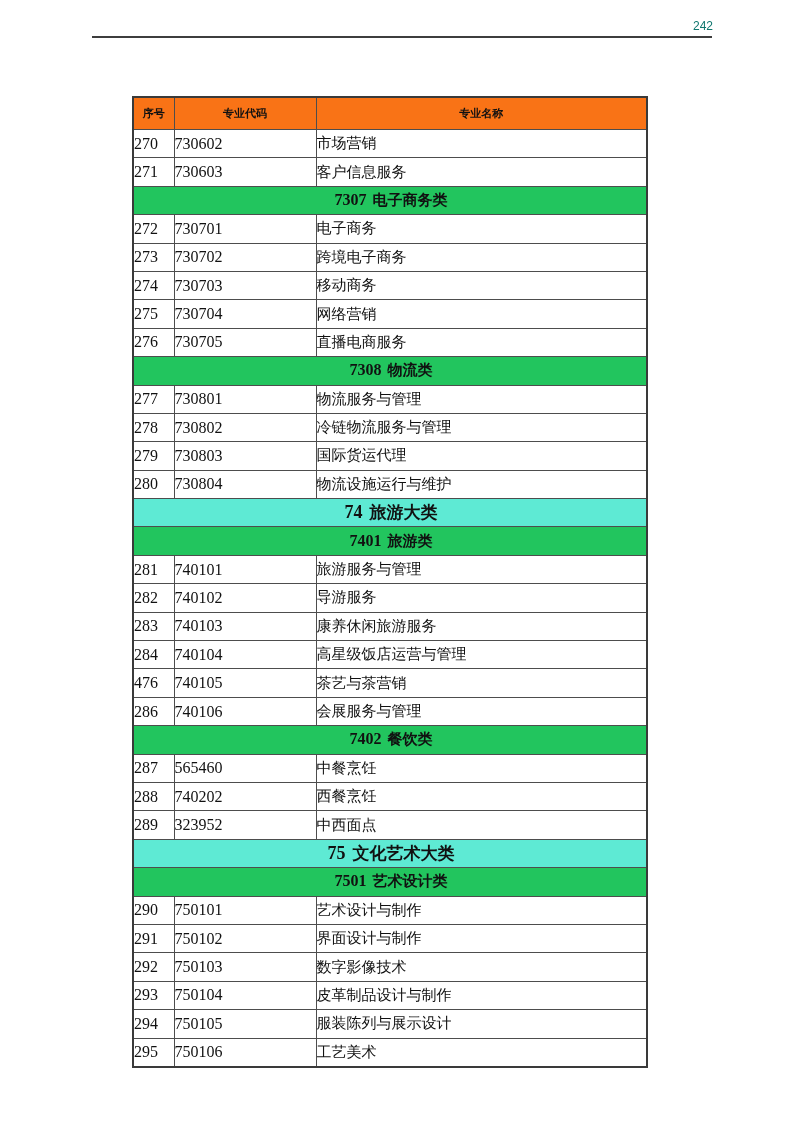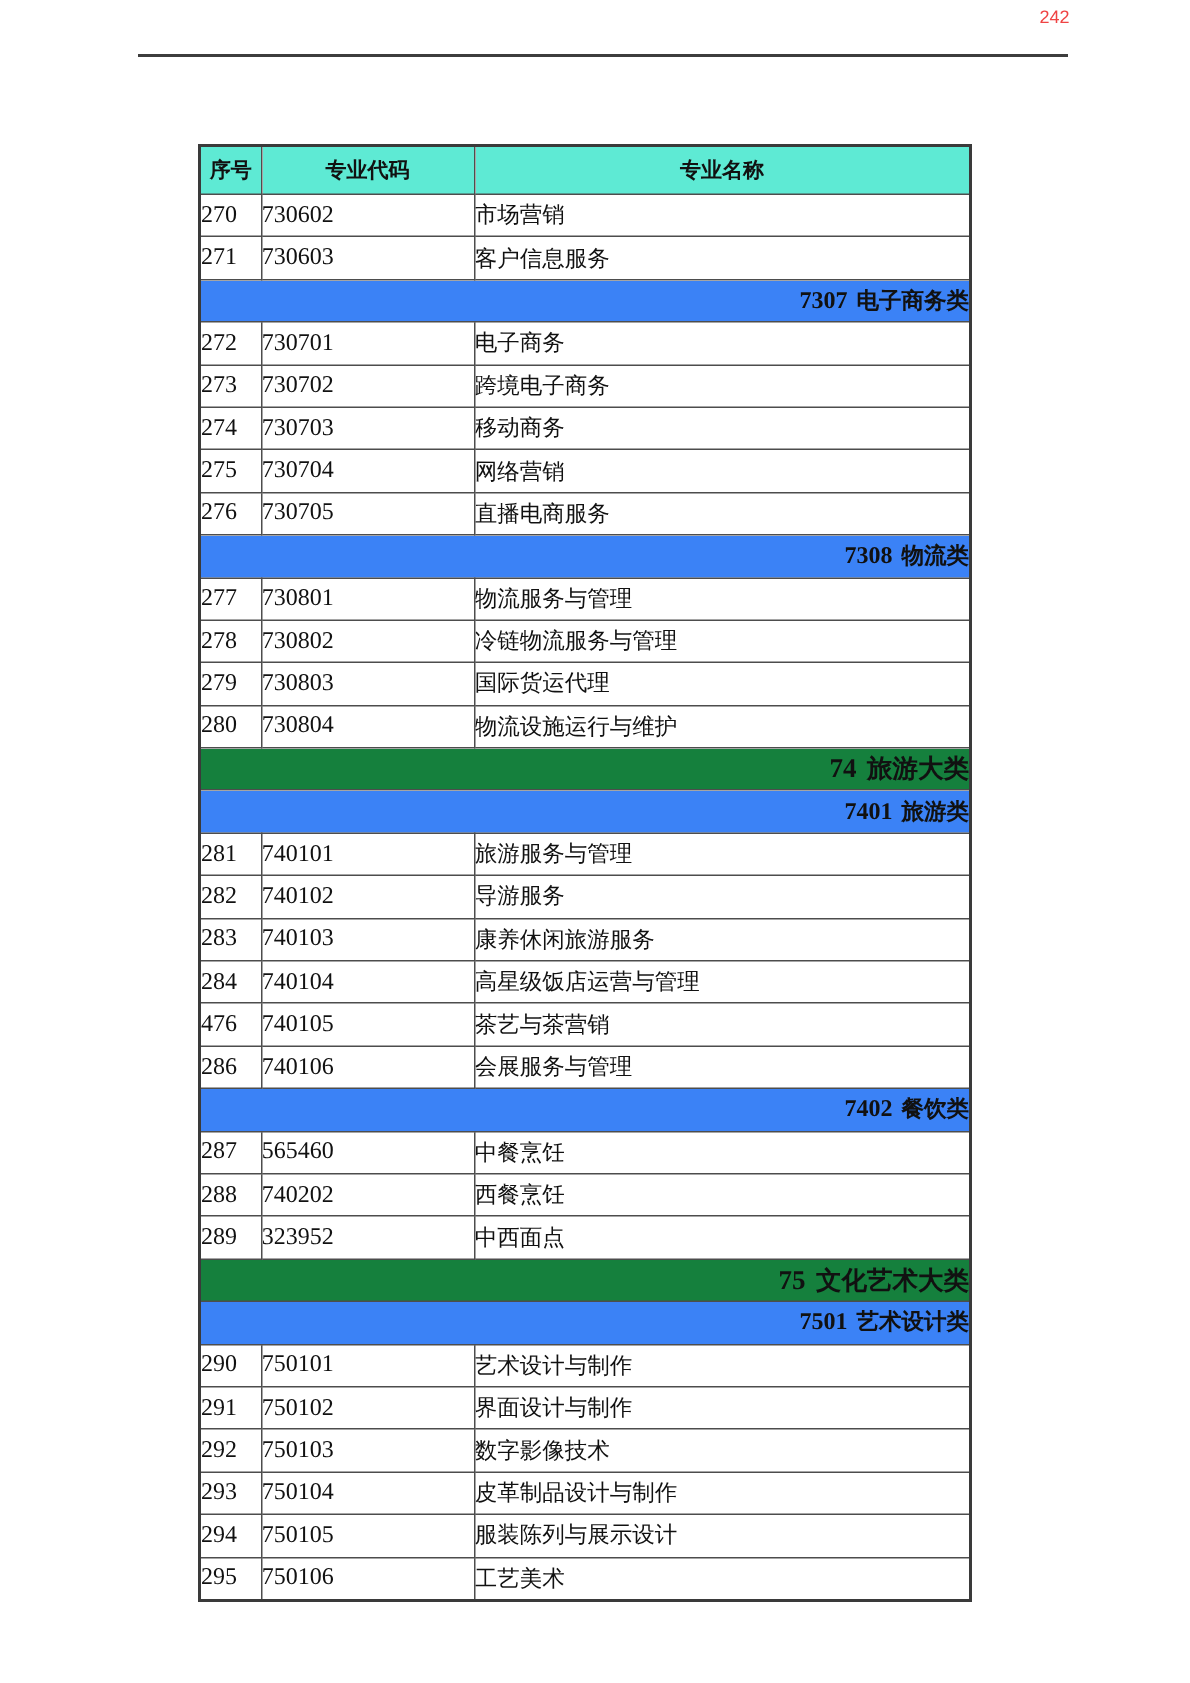--- a/index.html
+++ b/index.html
@@ -6,23 +6,23 @@
   body {
     width: 793px; height: 1122px;
     background: #ffffff;
     position: relative;
     font-family: "Liberation Serif", serif;
     color: #111111;
     overflow: hidden;
   }
   .page-number {
     position: absolute;
-    top: 4px; right: 80px;
+    top: 19px; right: 80px;
     font: 12px "Liberation Sans", sans-serif;
-    color: #ef4444;
+    color: #0f766e;
   }
   .header-rule {
     position: absolute;
     top: 36px; left: 92px;
     width: 620px; height: 2px;
     background: #3d3d3d;
   }
   .table-wrap {
     position: absolute;
     top: 96px; left: 132px;
@@ -39,57 +39,57 @@
   table.majors th, table.majors td {
     border: 1px solid #4d4d4d;
     padding: 0;
     vertical-align: middle;
     overflow: hidden;
     white-space: nowrap;
   }
   table.majors th {
     height: 31px;
     font-family: "Liberation Sans", sans-serif;
-    font-size: 14px;
+    font-size: 11px;
     font-weight: bold;
     text-align: center;
-    background: #5eead4;
+    background: #f97316;
   }
   table.majors tbody td { height: 27.4px; }
   td.c-no, td.c-code {
     font-family: "Liberation Serif", serif;
     font-size: 16px;
     text-align: left;
   }
   td.c-name {
     font-family: "Liberation Sans", sans-serif;
     font-size: 15px;
     text-align: left;
     padding-left: 3px;
   }
   tr.group td {
-    background: #3b82f6;
+    background: #22c55e;
     padding-left: 2px;
-    text-align: right;
+    text-align: center;
   }
   tr.group .g-code {
     font-family: "Liberation Serif", serif;
     font-size: 16px;
     font-weight: bold;
     margin-right: 6px;
   }
   tr.group .g-title {
     font-family: "Liberation Sans", sans-serif;
     font-size: 15px;
     font-weight: bold;
   }
   tr.major td {
-    background: #15803d;
+    background: #5eead4;
     padding-left: 2px;
-    text-align: right;
+    text-align: center;
   }
   tr.major .g-code {
     font-family: "Liberation Serif", serif;
     font-size: 18px;
     font-weight: bold;
     margin-right: 7px;
   }
   tr.major .g-title {
     font-family: "Liberation Sans", sans-serif;
     font-size: 17px;

